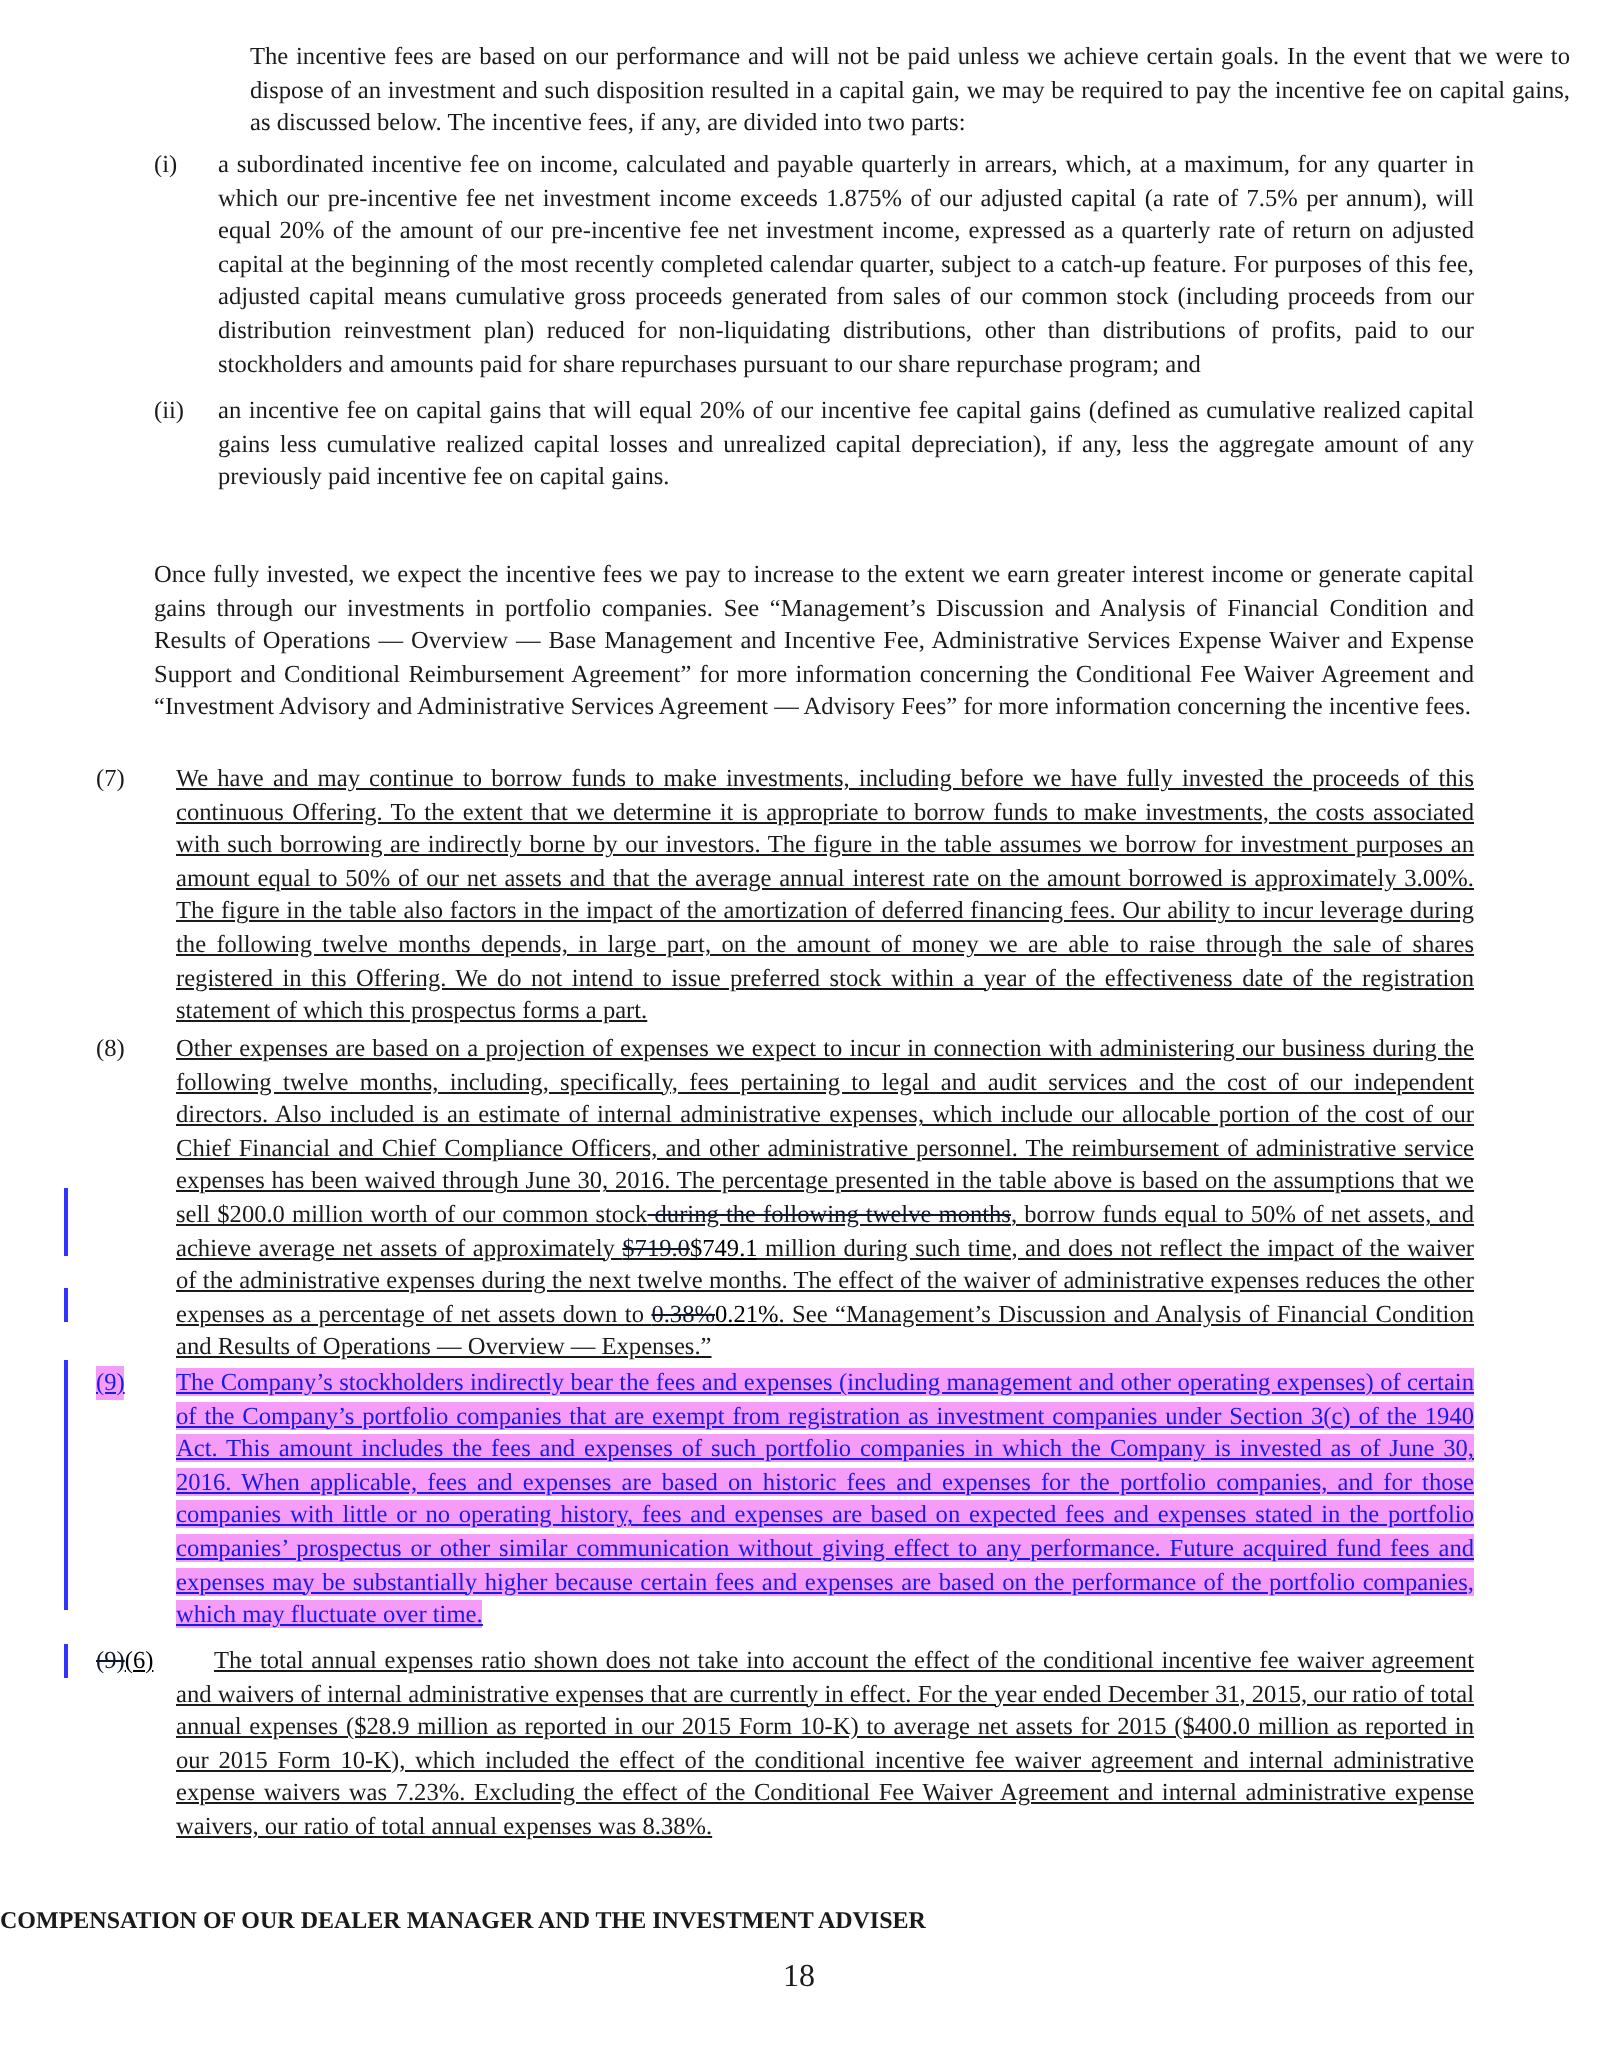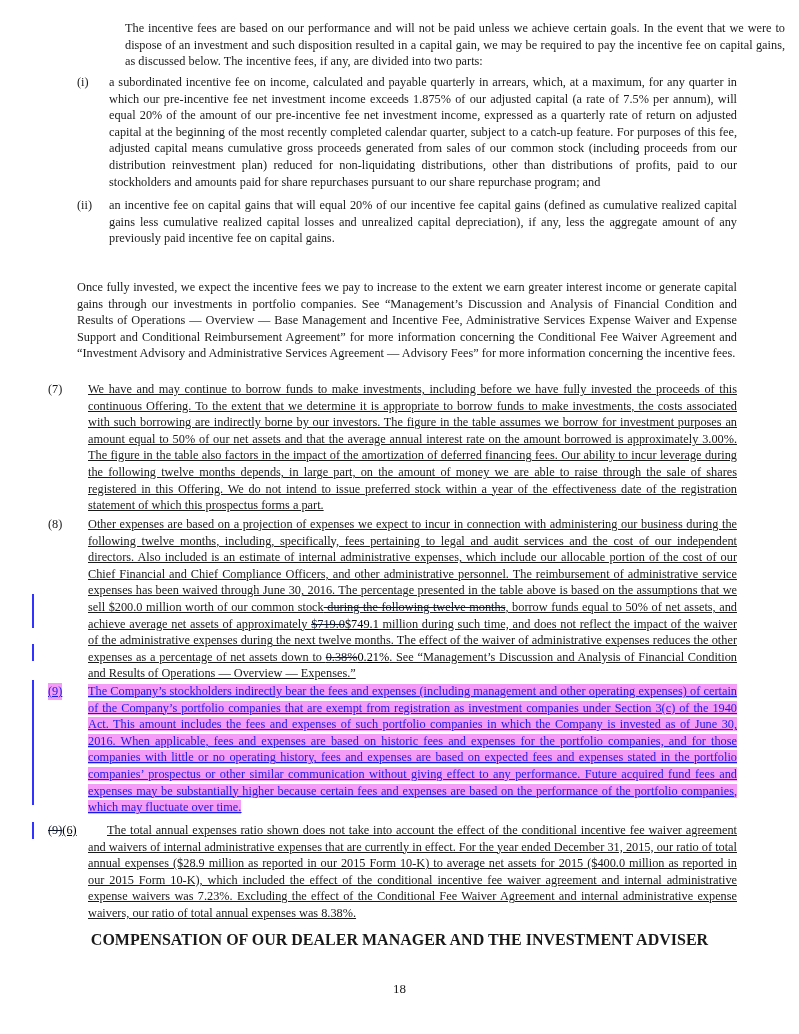--- a/index.html
+++ b/index.html
@@ -13,22 +13,22 @@
   .item { position: absolute; left: 77px; width: 660px; text-align: justify; margin: 0; }
   .item .num { position: absolute; left: 0; top: 0; }
   .item .body { margin-left: 32px; }
   .note { position: absolute; left: 48px; width: 689px; text-align: justify; margin: 0; }
   .note .num { position: absolute; left: 0; top: 0; }
   .note .body { margin-left: 40px; text-decoration: underline; }
   .del { color: #0f172a; text-decoration: line-through; }
   .ins { color: #000000; text-decoration: underline; }
   .hl { background: #f59cf8; color: #1a1ae6; text-decoration: underline; }
   .changebar { position: absolute; left: 32px; width: 2px; background: #3333ff; }
-  .heading { position: absolute; left: 0; width: 799px; text-align: center; font-weight: bold; font-size: 16px; }
-  .pagenum { position: absolute; left: 0; width: 799px; text-align: center; font-size: 13px; }
+  .heading { position: absolute; left: 0; width: 799px; font-weight: bold; font-size: 12px; margin-top: 20px; }
+  .pagenum { position: absolute; left: 0; width: 799px; text-align: center; font-size: 16px; }
 </style>
 </head>
 <body>
 
 <div class="page">
 
   <p class="para" style="top:20px;margin-left:48px;">The incentive fees are based on our performance and will not be paid unless we achieve certain goals. In the event that we were to dispose of an investment and such disposition resulted in a capital gain, we may be required to pay the incentive fee on capital gains, as discussed below. The incentive fees, if any, are divided into two parts:</p>
 
   <div class="item" style="top:74px;">
     <span class="num">(i)</span>

